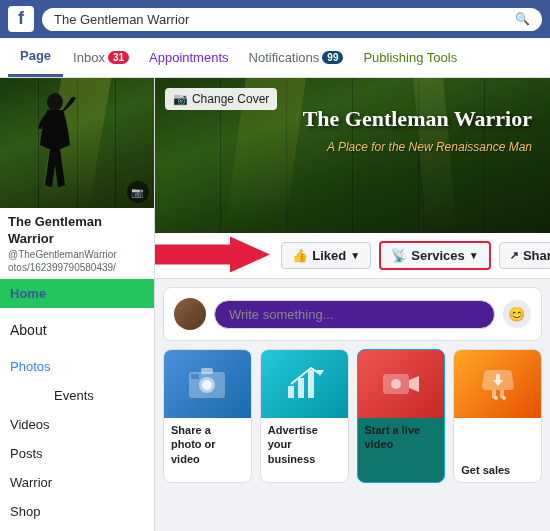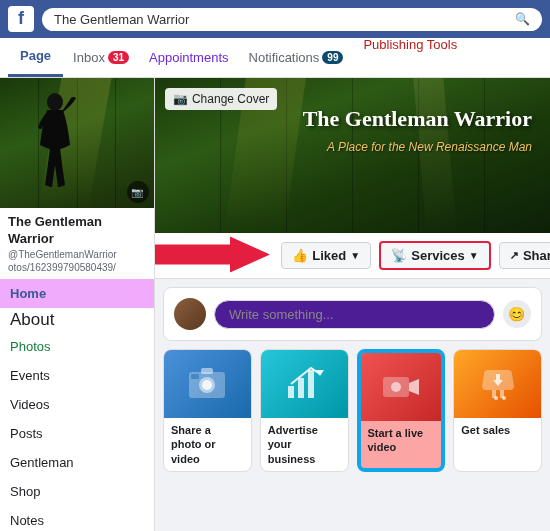--- a/index.html
+++ b/index.html
@@ -26,21 +26,21 @@
     <span>Inbox</span>
     <span style="background:#e41e3f; color:#fff; border-radius:10px; padding:1px 5px; font-size:10px; font-weight:700;">31</span>
   </div>
   <div style="padding:0 10px; height:40px; display:flex; align-items:center; font-size:13px; color:#6d28d9; cursor:pointer;">
     <span>Appointments</span>
   </div>
   <div style="padding:0 10px; height:40px; display:flex; align-items:center; font-size:13px; color:#606770; cursor:pointer; gap:3px;">
     <span>Notifications</span>
     <span style="background:#0c4a6e; color:#fff; border-radius:10px; padding:1px 5px; font-size:10px; font-weight:700;">99</span>
   </div>
-  <div style="padding:0 10px; height:40px; display:flex; align-items:flex-start; font-size:13px; color:#b91c1c; cursor:pointer;">
+  <div style="padding:0 10px; height:40px; display:flex; align-items:center; font-size:13px; color:#4d7c0f; cursor:pointer;">
     <span>Publishing Tools</span>
   </div>
 </div>
 
 <div style="display:flex; height:calc(531px - 38px - 40px);">
 
   <div style="width:155px; background:#fff; border-right:1px solid #ddd; flex-shrink:0; overflow-y:auto;">
 
     <div style="width:100%; height:130px; background:linear-gradient(160deg,#1a3a0a 0%,#2d5a15 40%,#1a2a08 100%); position:relative; overflow:hidden;">
 
@@ -71,27 +71,27 @@
       <div style="position:absolute; bottom:5px; right:5px; background:rgba(0,0,0,0.55); border-radius:50%; width:22px; height:22px; display:flex; align-items:center; justify-content:center; color:#fff; font-size:10px; cursor:pointer;">📷</div>
     </div>
 
     <div style="padding:6px 8px;">
       <div style="font-weight:700; font-size:13px; color:#1c1e21; line-height:1.3;">The Gentleman Warrior</div>
       <div style="color:#606770; font-size:10px; margin-top:1px;">@TheGentlemanWarrior</div>
       <div style="color:#606770; font-size:10px; margin-top:2px;">otos/162399790580439/</div>
     </div>
 
     <div>
-      <div style="padding:7px 10px; cursor:pointer; background:#f0abfc; color:#3b5998; font-weight:700; font-size:13px;"><span>Home</span></div>
-      <div style="padding:2px 10px; cursor:pointer; color:#1c1e21; font-size:17px;"><span>About</span></div>
-      <div style="padding:7px 10px; cursor:pointer; color:#15803d; font-size:13px;"><span>Photos</span></div>
-      <div style="padding:7px 10px; cursor:pointer; color:#1c1e21; font-size:13px;"><span>Events</span></div>
+      <div style="padding:7px 10px; cursor:pointer; background:#22c55e; color:#3b5998; font-weight:700; font-size:13px;"><span>Home</span></div>
+      <div style="padding:14px 10px; cursor:pointer; color:#1c1e21; font-size:14px;"><span>About</span></div>
+      <div style="padding:7px 10px; cursor:pointer; color:#3b82f6; font-size:13px;"><span>Photos</span></div>
+      <div style="padding:7px 10px; cursor:pointer; color:#1c1e21; font-size:13px;margin-left:44px;"><span>Events</span></div>
       <div style="padding:7px 10px; cursor:pointer; color:#1c1e21; font-size:13px;"><span>Videos</span></div>
       <div style="padding:7px 10px; cursor:pointer; color:#1c1e21; font-size:13px;"><span>Posts</span></div>
-      <div style="padding:7px 10px; cursor:pointer; color:#1c1e21; font-size:13px;"><span>Gentleman</span></div>
+      <div style="padding:7px 10px; cursor:pointer; color:#1c1e21; font-size:13px;"><span>Warrior</span></div>
       <div style="padding:7px 10px; cursor:pointer; color:#1c1e21; font-size:13px;"><span>Shop</span></div>
       <div style="padding:7px 10px; cursor:pointer; color:#1c1e21; font-size:13px;"><span>Notes</span></div>
     </div>
   </div>
 
   <div style="flex:1; overflow-y:auto; background:#f0f2f5;">
 
     <div style="position:relative; background:linear-gradient(160deg, #1a3a0a 0%, #2d5a15 30%, #1a3a0a 60%, #0d2007 100%); height:155px; overflow:hidden;">
 
       <div style="position:absolute; top:0; left:0; right:0; bottom:0; display:flex;">
@@ -171,21 +171,21 @@
             <rect x="4" y="20" width="6" height="12" fill="rgba(255,255,255,0.8)"></rect>
             <rect x="14" y="12" width="6" height="20" fill="rgba(255,255,255,0.8)"></rect>
             <rect x="24" y="4" width="6" height="28" fill="rgba(255,255,255,0.8)"></rect>
             <polyline points="7,18 17,10 27,2 36,8" stroke="rgba(255,255,255,0.9)" stroke-width="2" fill="none"></polyline>
             <polygon points="32,4 40,4 36,10" fill="rgba(255,255,255,0.9)"></polygon>
           </svg>
         </div>
         <div style="padding:5px 7px; font-size:11px; font-weight:600; color:#1c1e21; line-height:1.3;">Advertise your business</div>
       </div>
 
-      <div style="background:#fca5a5; border-radius:8px; overflow:hidden; border:4px solid #0ea5e9; cursor:pointer;">
+      <div style="background:#0f766e; border-radius:8px; overflow:hidden; border:1px solid #0ea5e9; cursor:pointer;">
         <div style="height:68px; background:linear-gradient(135deg,#ef5350,#c62828); display:flex; align-items:center; justify-content:center;">
           <svg width="40" height="36" viewBox="0 0 40 36">
             <rect x="2" y="8" width="26" height="20" rx="3" fill="rgba(255,255,255,0.3)"></rect>
             <polygon points="28,14 38,10 38,26 28,22" fill="rgba(255,255,255,0.7)"></polygon>
             <circle cx="15" cy="18" r="5" fill="rgba(255,255,255,0.6)"></circle>
           </svg>
         </div>
         <div style="padding:5px 7px; font-size:11px; font-weight:600; color:#1c1e21; line-height:1.3;">Start a live video</div>
       </div>
 
@@ -193,19 +193,19 @@
         <div style="height:68px; background:linear-gradient(135deg,#ffa726,#e65100); display:flex; align-items:center; justify-content:center;">
           <svg width="40" height="36" viewBox="0 0 40 36">
             <path d="M10,4 L30,4 Q34,4 34,8 L36,20 Q36,24 32,24 L8,24 Q4,24 4,20 L6,8 Q6,4 10,4 Z" fill="rgba(255,255,255,0.35)"></path>
             <rect x="14" y="24" width="4" height="8" fill="rgba(255,255,255,0.5)"></rect>
             <rect x="22" y="24" width="4" height="8" fill="rgba(255,255,255,0.5)"></rect>
             <circle cx="18" cy="32" r="2" fill="rgba(255,255,255,0.7)"></circle>
             <circle cx="26" cy="32" r="2" fill="rgba(255,255,255,0.7)"></circle>
             <path d="M18,8 L22,8 L22,14 L25,14 L20,20 L15,14 L18,14 Z" fill="rgba(255,255,255,0.8)"></path>
           </svg>
         </div>
-        <div style="padding:5px 7px; font-size:11px; font-weight:600; color:#1c1e21; line-height:1.3;">Get sales</div>
+        <div style="padding:5px 7px; font-size:11px; font-weight:600; color:#1c1e21; line-height:1.3;margin-top:40px;">Get sales</div>
       </div>
 
     </div>
 
   </div>
 </div>
 
 </body></html>

